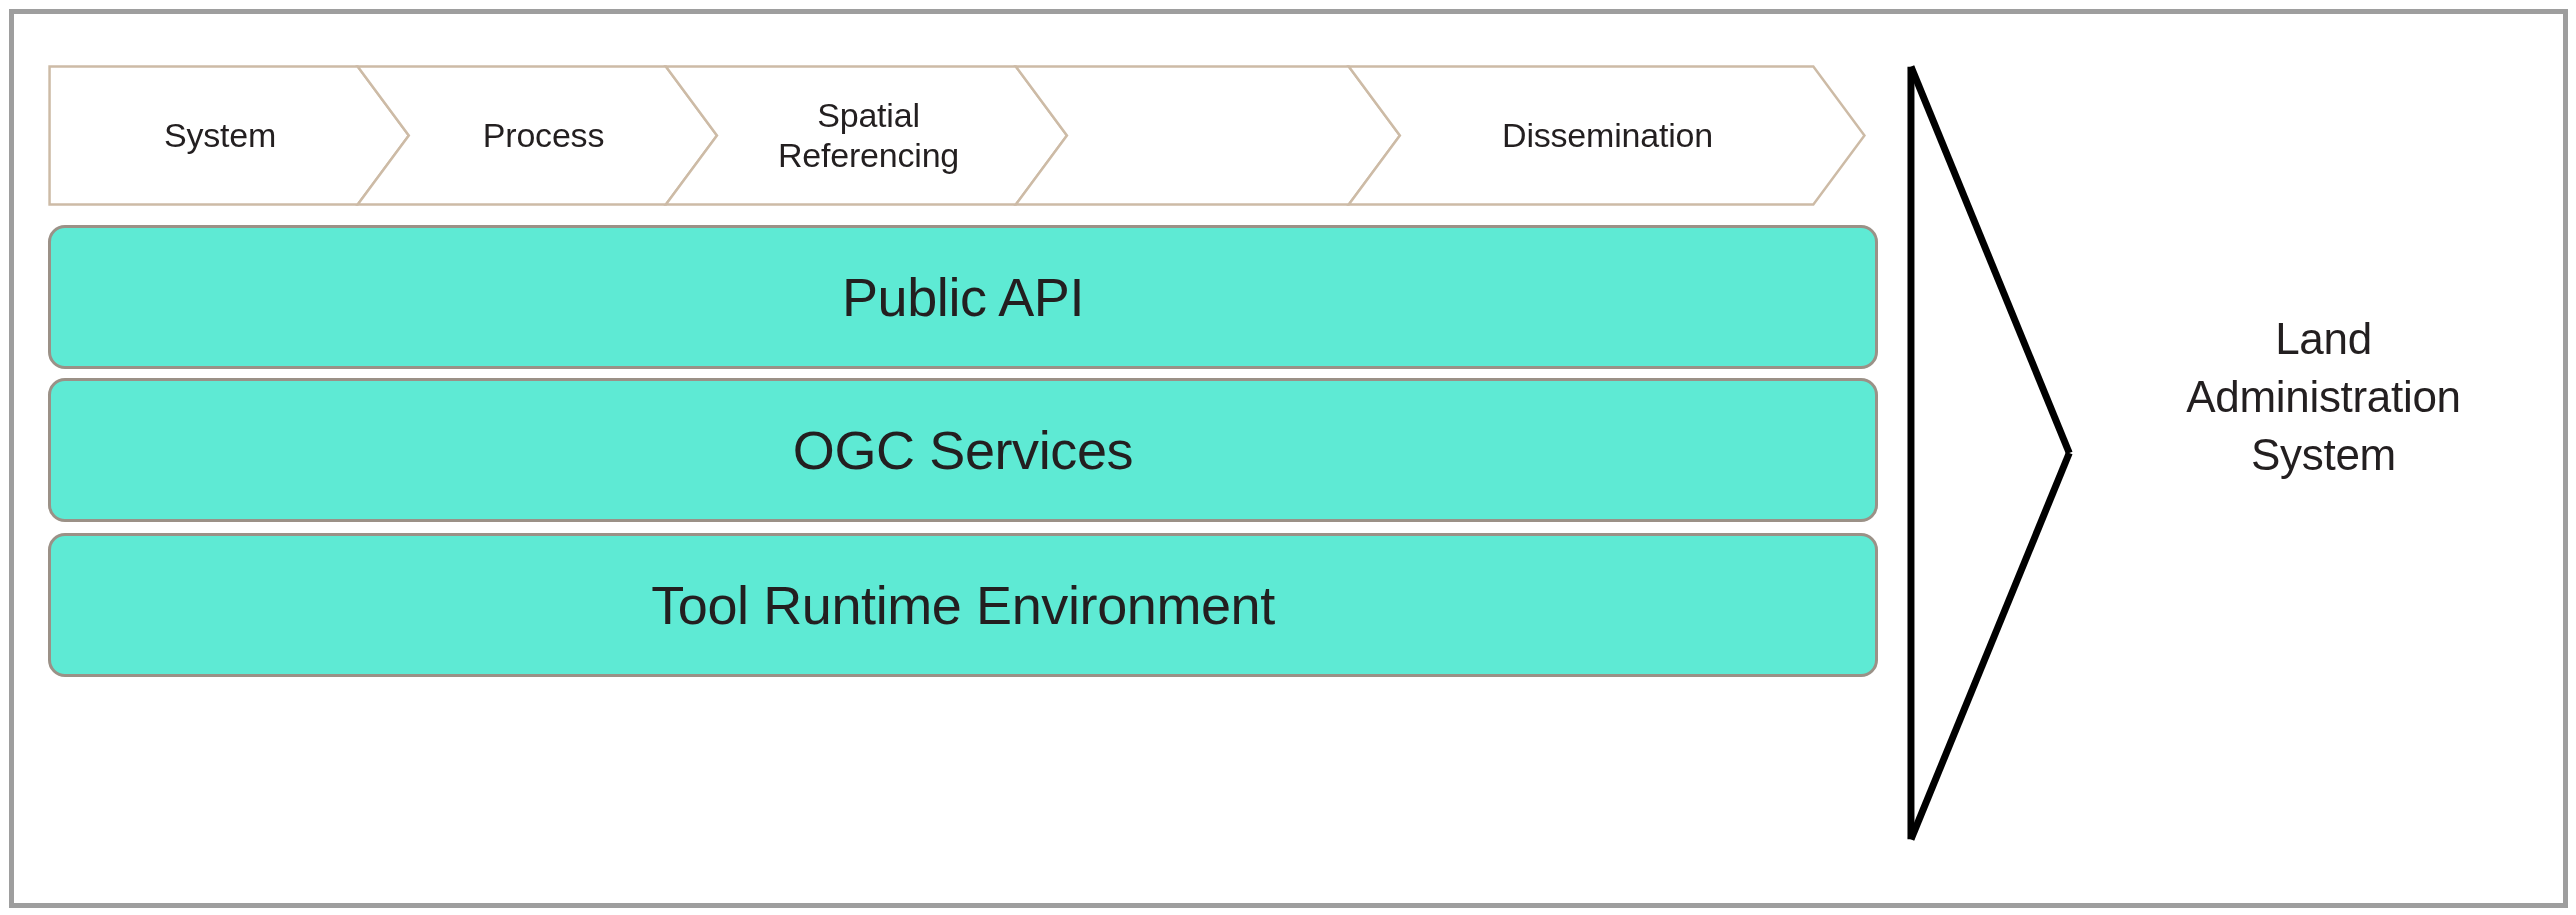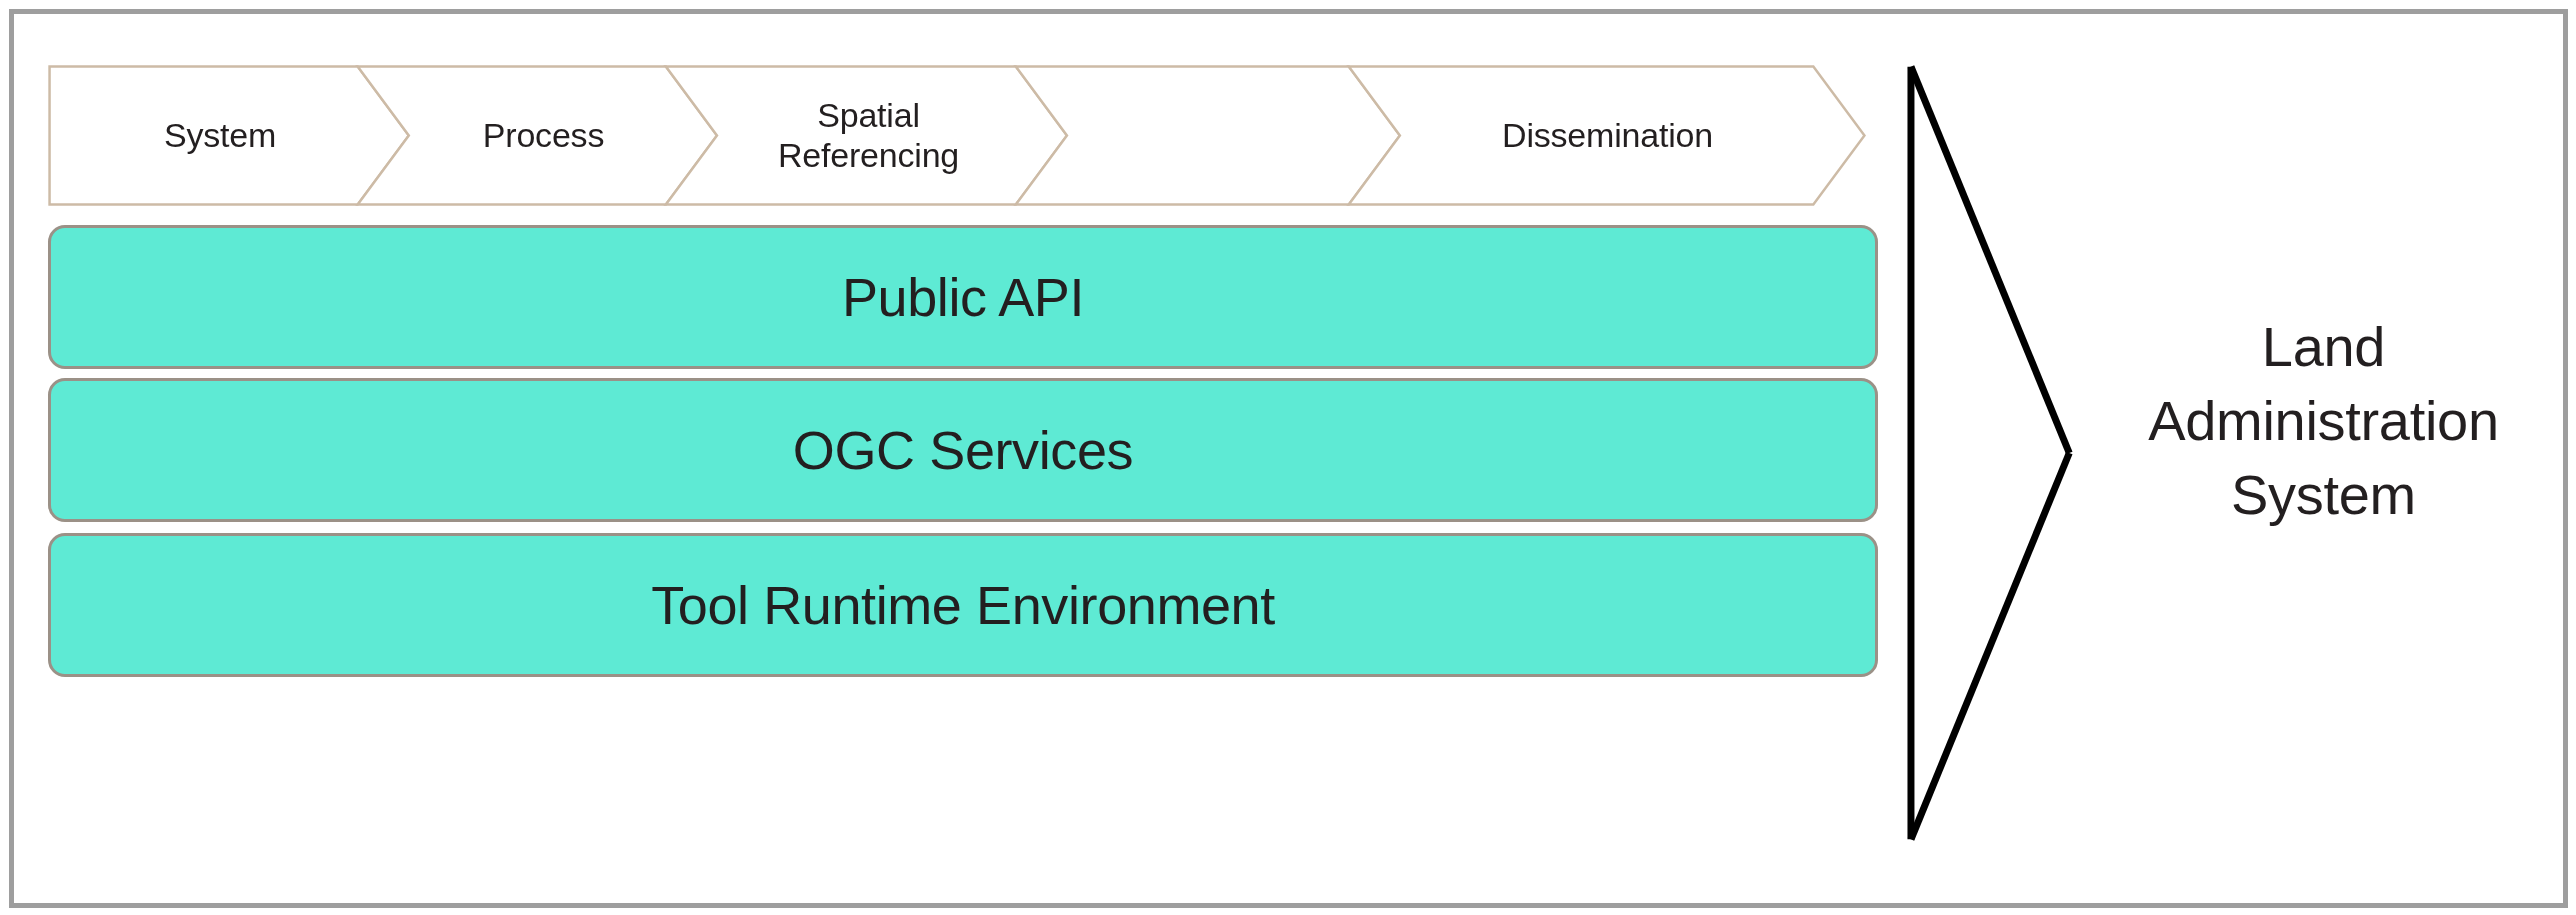--- a/index.html
+++ b/index.html
@@ -125,21 +125,21 @@
   }
 
   
   #system-caption {
     position: absolute;
     left: 2091px;
     top: 310px;
     width: 465px;
     text-align: center;
     color: #231f20;
-    font-size: 56px;
+    font-size: 44px;
     line-height: 1.32;
     font-family: "Liberation Sans", sans-serif;
     letter-spacing: -0.3px;
   }
   .cap-line { display: block; white-space: nowrap; }
 </style>
 </head>
 <body>
 
 <div id="figure">

